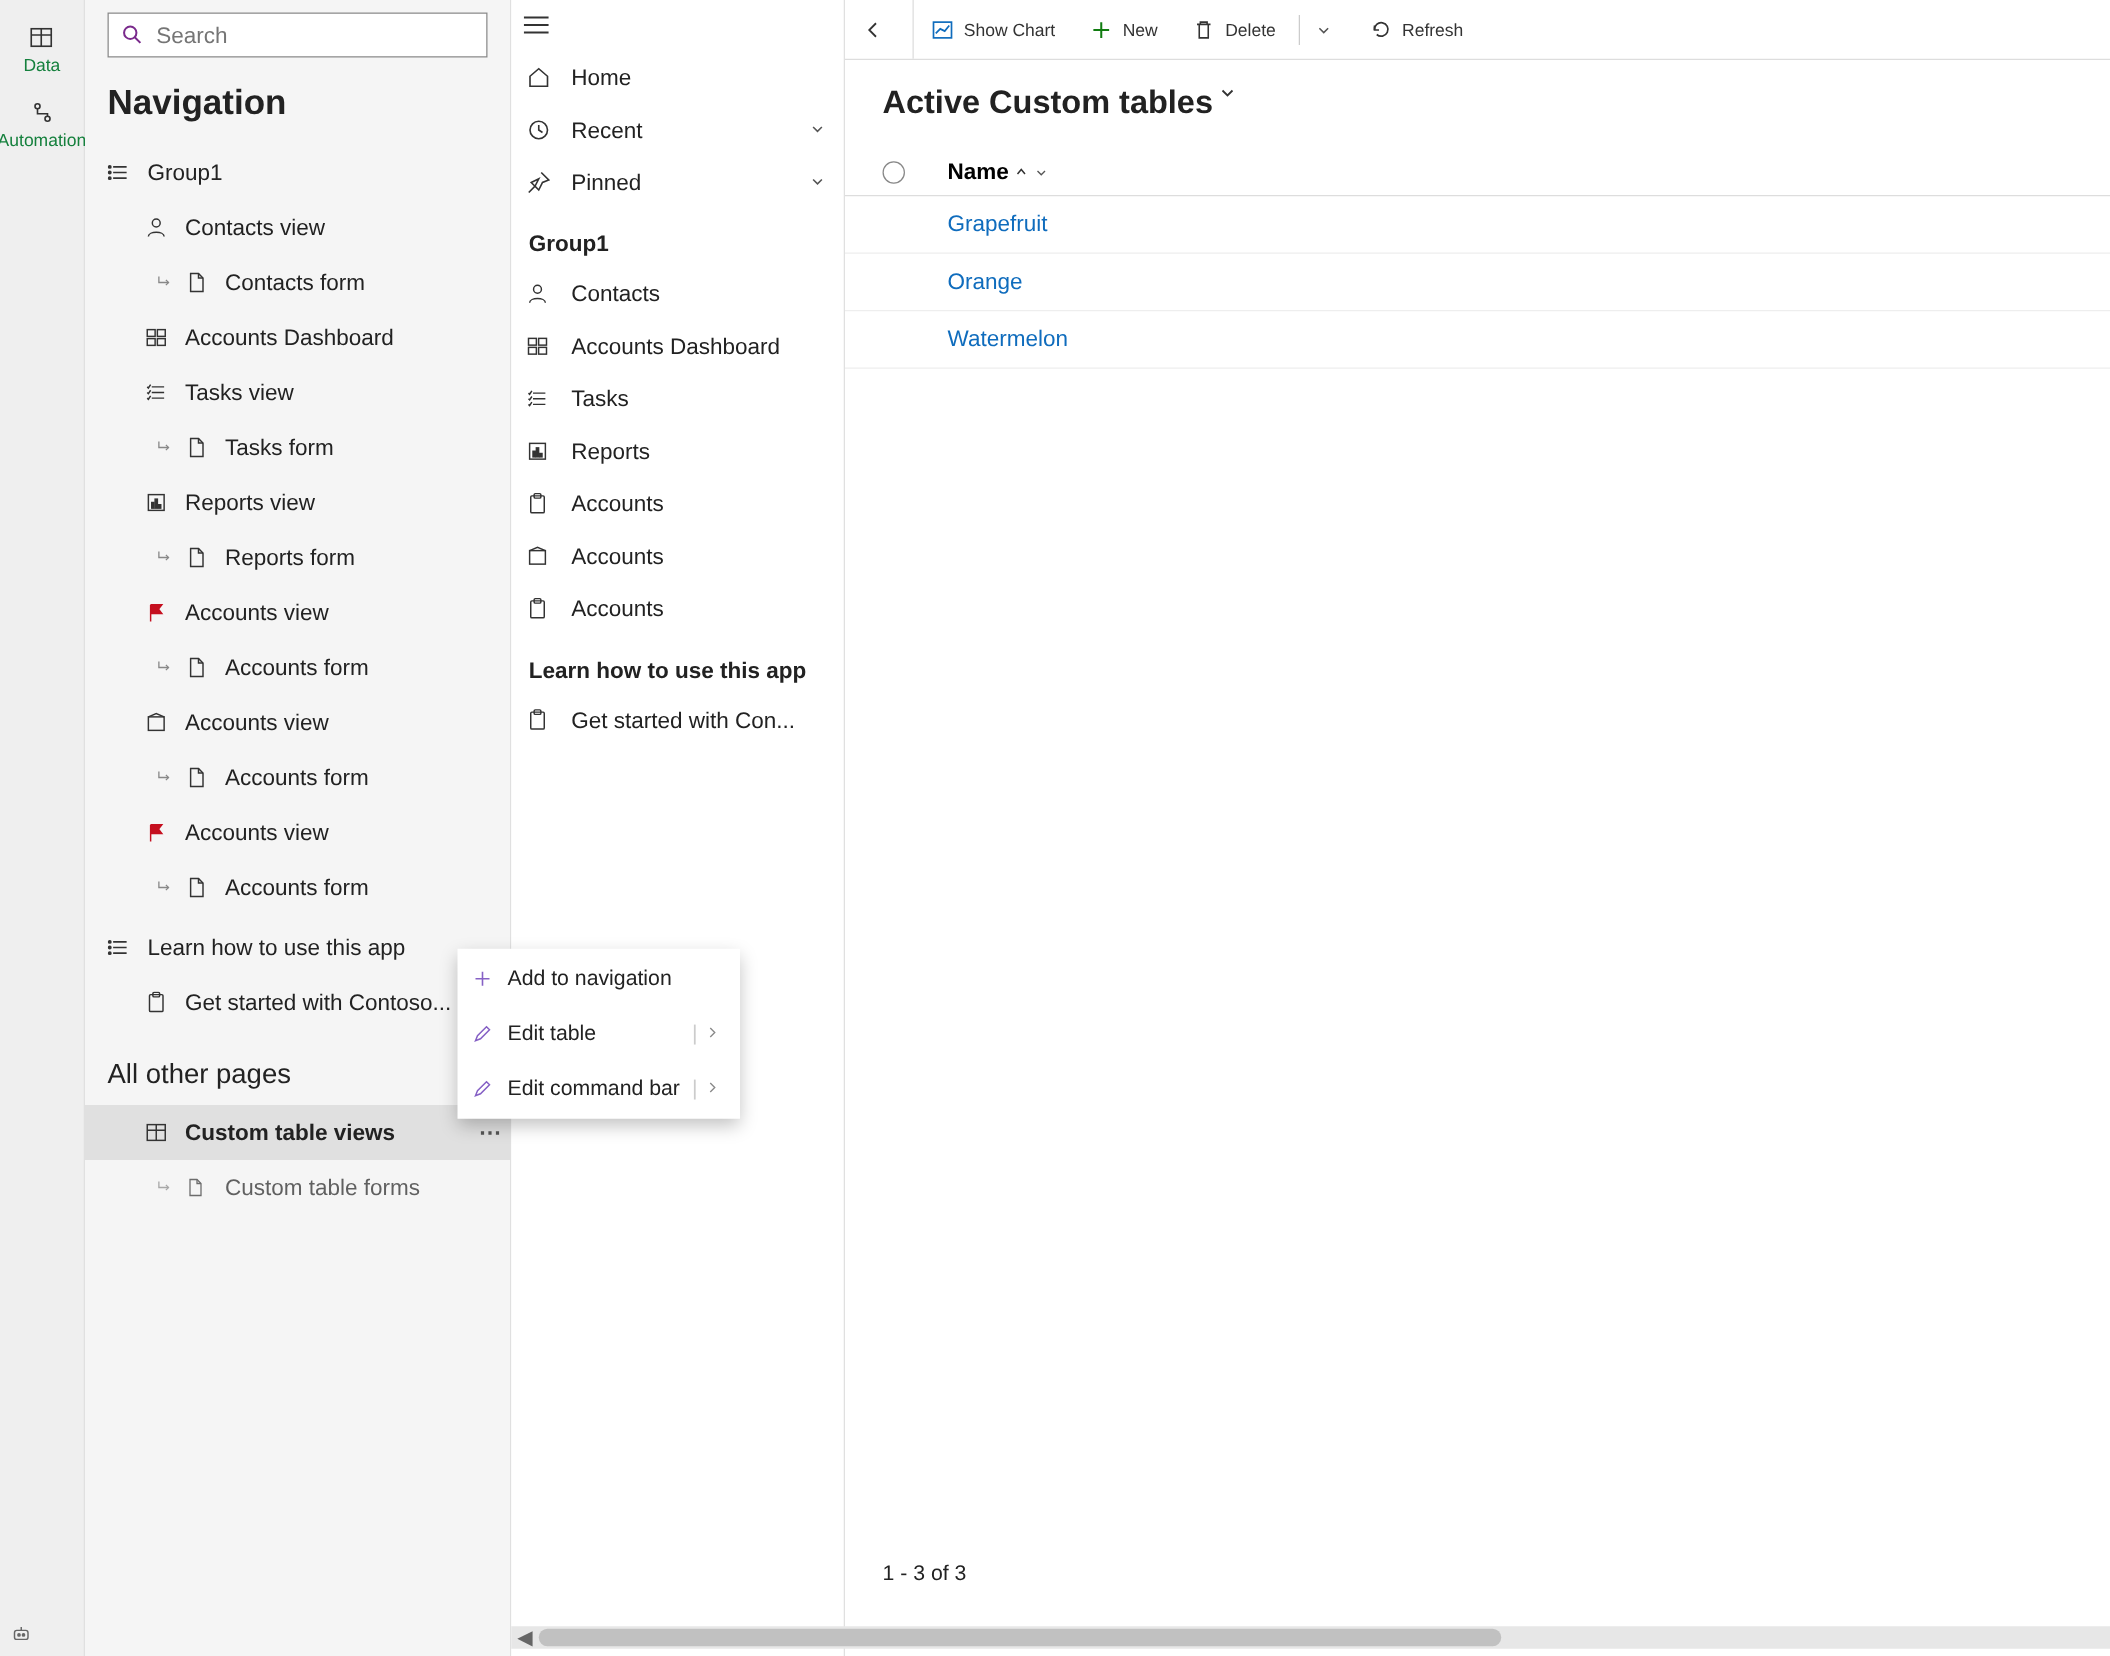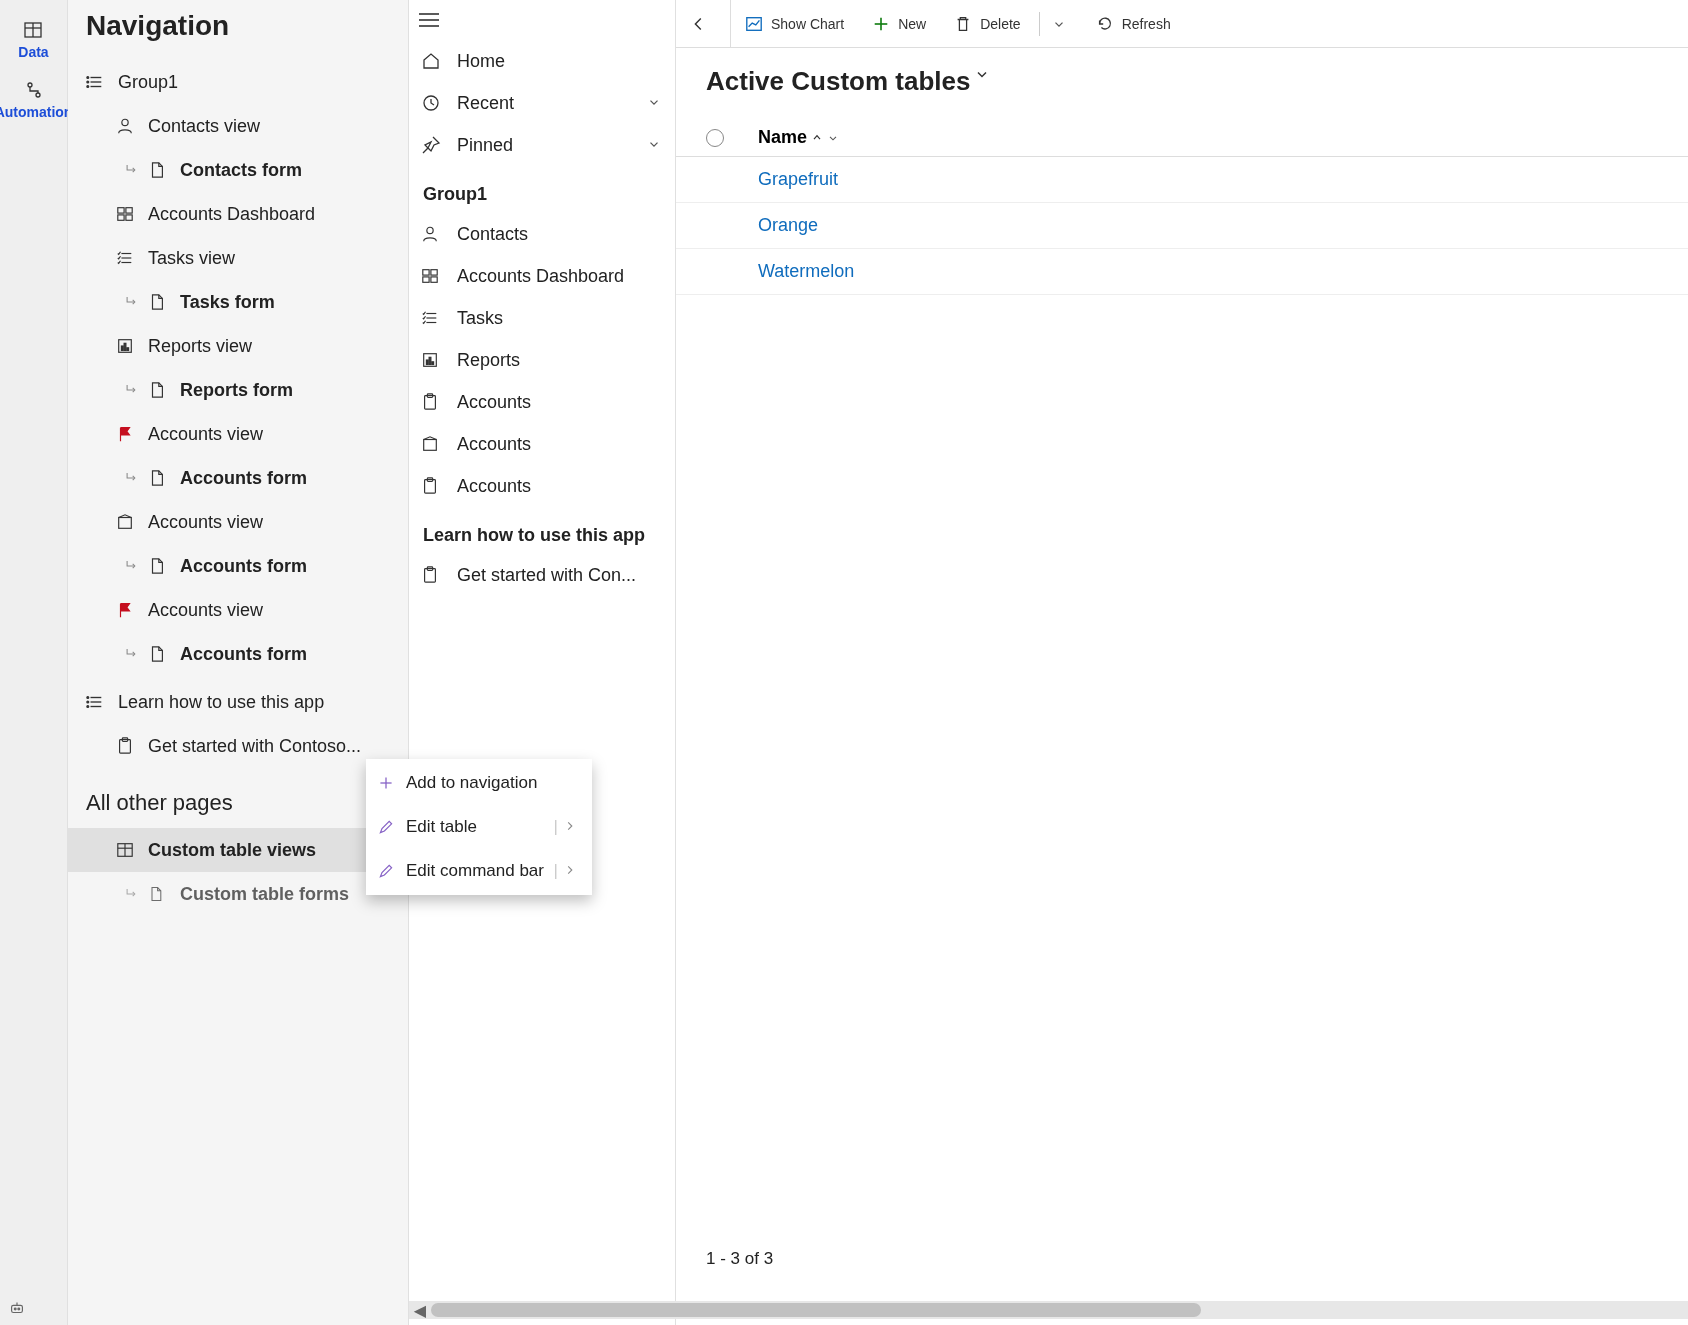--- a/index.html
+++ b/index.html
@@ -1,39 +1,39 @@
 <!DOCTYPE html>
 <html><head>
 <meta charset="utf-8">
 <style>
   * { box-sizing: border-box; margin: 0; padding: 0; font-family: "Segoe UI", sans-serif; }
   body { background: #f5f5f5; width: 1688px; height: 1325px; overflow: hidden; position: relative; }
   .app { display: flex; height: 100%; }
 
   
   .rail { width: 68px; background: #efefef; border-right: 1px solid #e0e0e0; display: flex; flex-direction: column; align-items: center; padding-top: 10px; }
-  .rail-item { display: flex; flex-direction: column; align-items: center; padding: 10px 0; font-size: 14px; color: #1d4ed8; cursor: pointer; font-weight: bold; }
+  .rail-item { display: flex; flex-direction: column; align-items: center; padding: 10px 0; font-size: 14px; color: #15803d; cursor: pointer; }
   .rail-item svg { margin-bottom: 4px; }
 
   
   .nav-panel { width: 341px; background: #f5f5f5; border-right: 1px solid #e0e0e0; display: flex; flex-direction: column; }
   .search-wrap { padding: 10px 18px; }
   .search-box { display: flex; align-items: center; border: 1px solid #888; background: #fff; padding: 6px 10px; height: 36px; }
   .search-box svg { color: #666; }
   .search-box input { border: none; outline: none; font-size: 18px; margin-left: 10px; flex: 1; color: #666; }
   .nav-title { font-size: 28px; font-weight: 600; padding: 10px 18px 18px; color: #222; }
   .nav-list { flex: 1; overflow-y: auto; }
   .nav-row { display: flex; align-items: center; height: 44px; padding-left: 18px; cursor: pointer; font-size: 18px; color: #222; }
   .nav-row.selected { background: #e0e0e0; font-weight: 600; }
   .nav-row .icon { width: 32px; display: flex; align-items: center; justify-content: flex-start; }
   .nav-row .sub-icon { width: 32px; display: flex; align-items: center; justify-content: center; }
   .nav-row .lbl { flex: 1; white-space: nowrap; overflow: hidden; text-overflow: ellipsis; }
   .nav-row .more { width: 32px; font-size: 18px; color: #555; text-align: center; }
   .indent1 { padding-left: 48px; }
-  .indent2 { padding-left: 48px; font-weight: bold; }
+  .indent2 { padding-left: 48px; }
   .section-h { font-size: 22px; padding: 22px 18px 12px; color: #222; }
   .red-flag svg { fill: #c50f1f; }
 
   
   .sitemap { width: 267px; background: #fff; border-right: 1px solid #e0e0e0; padding-top: 4px; }
   .sm-ham { padding: 8px 10px; cursor: pointer; }
   .sm-row { display: flex; align-items: center; height: 42px; padding-left: 12px; cursor: pointer; font-size: 18px; color: #222; }
   .sm-row .icon { width: 36px; display: flex; align-items: center; }
   .sm-row .lbl { flex: 1; white-space: nowrap; overflow: hidden; text-overflow: ellipsis; }
   .sm-row .caret { width: 28px; }
@@ -100,20 +100,29 @@
       <svg width="18" height="18" viewBox="0 0 20 20" fill="none" stroke="#666" stroke-width="1.3">
           <rect x="4" y="7" width="12" height="8" rx="2"></rect>
           <circle cx="8" cy="11" r="1" fill="#666"></circle>
           <circle cx="12" cy="11" r="1" fill="#666"></circle>
           <line x1="10" y1="4" x2="10" y2="7"></line>
         </svg>
     </div>
   </div>
 
   <div class="nav-panel">
+    <div class="search-wrap">
+      <div class="search-box">
+        <svg width="18" height="18" viewBox="0 0 20 20" fill="none" stroke="#7a2a8c" stroke-width="1.8">
+            <circle cx="8" cy="8" r="5.5"></circle>
+            <line x1="12" y1="12" x2="17" y2="17"></line>
+          </svg>
+        <input placeholder="Search" style="">
+      </div>
+    </div>
     <div class="nav-title">Navigation</div>
 
     <div class="nav-list">
       <div class="nav-row">
         <span class="icon">
           <svg width="18" height="18" viewBox="0 0 20 20" fill="none" stroke="#333" stroke-width="1.5">
               <line x1="5" y1="5" x2="17" y2="5"></line>
               <line x1="5" y1="10" x2="17" y2="10"></line>
               <line x1="5" y1="15" x2="17" y2="15"></line>
               <circle cx="2" cy="5" r="1" fill="#333"></circle>

